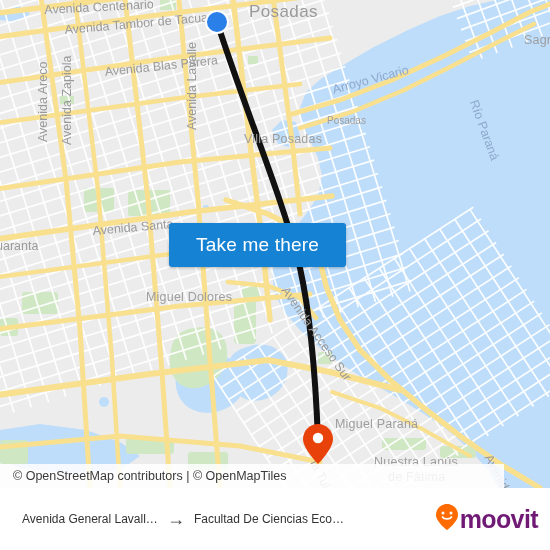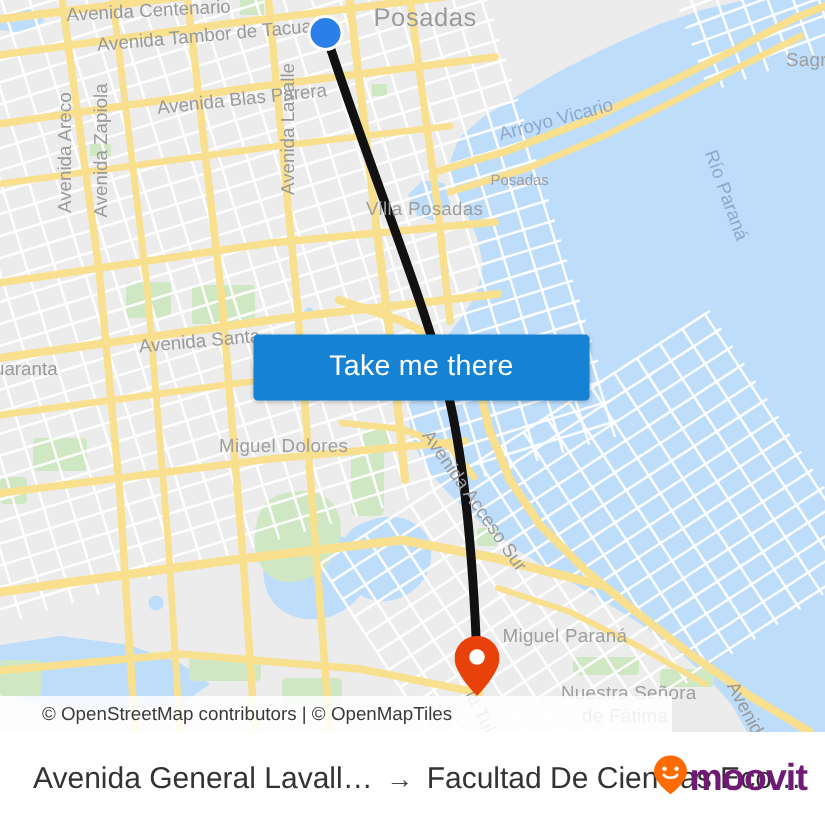--- a/index.html
+++ b/index.html
@@ -17,34 +17,34 @@
   .lbl-place-sm{font-size:10px;color:#9E9E9E;}
   .lbl-street{font-size:12.5px;color:#9A9A9A;}
   .lbl-water{font-size:12.5px;color:#8FA8CC;}
 
   
   #origin-dot{position:absolute;left:205px;top:10px;width:24px;height:24px;border-radius:50%;
     background:#2B7FE8;border:2.5px solid #fff;box-sizing:border-box;}
   #dest-pin{position:absolute;left:303px;top:424px;width:30px;height:40px;}
 
   
-  #take-me-there{position:absolute;left:169px;top:223px;width:224px;height:44px;
+  #take-me-there{position:absolute;left:169px;top:223px;width:177px;height:44px;
     background:#1682D4;color:#fff;border:0;border-radius:3px;
     font-family:"Liberation Sans",sans-serif;font-size:19px;letter-spacing:.2px;
     cursor:pointer;box-shadow:0 1px 3px rgba(0,0,0,.25);}
 
   
-  #attribution{position:absolute;left:0;bottom:0;width:448px;height:24px;
+  #attribution{position:absolute;left:0;bottom:0;width:504px;height:24px;
     background:rgba(255,255,255,.86);font-size:12.5px;color:#3A3A3A;
-    display:flex;align-items:center;padding-left:28px;box-sizing:border-box;}
+    display:flex;align-items:center;padding-left:13px;box-sizing:border-box;}
 
   
   #footer{position:absolute;left:0;top:488px;width:550px;height:62px;background:#fff;
     display:flex;align-items:center;}
-  .fdest{font-size:20px;color:#333;white-space:nowrap;}
+  .fdest{font-size:12px;color:#333;white-space:nowrap;}
   #footer-arrow{margin:0 9px;font-size:18px;color:#444;line-height:1;}
   #moovit-logo{position:absolute;right:12px;top:50%;transform:translateY(-50%);
     display:flex;align-items:center;gap:2px;}
   #moovit-wordmark{font-size:25px;font-weight:bold;color:#701a75;letter-spacing:-.6px;}
 </style>
 </head>
 <body>
 
 <div id="app">
 
@@ -182,21 +182,21 @@
         <div class="maplabel lbl-place" style="left: 244px; top: 132px; transform-origin: left top;">Villa Posadas</div>
         <div class="maplabel lbl-street" style="left: 185px; top: 130px; transform-origin: left top; transform: rotate(-90deg);">Avenida Lavalle</div>
         <div class="maplabel lbl-street" style="left: 36px; top: 142px; transform-origin: left top; transform: rotate(-90deg);">Avenida Areco</div>
         <div class="maplabel lbl-street" style="left: 60px; top: 145px; transform-origin: left top; transform: rotate(-90deg);">Avenida Zapiola</div>
         <div class="maplabel lbl-street" style="left: 92px; top: 224px; transform-origin: left top; transform: rotate(-5deg);">Avenida Santa</div>
         <div class="maplabel lbl-street" style="left: -4px; top: 239px; transform-origin: left top;">uaranta</div>
         <div class="maplabel lbl-place" style="left: 146px; top: 290px; transform-origin: left top;">Miguel Dolores</div>
         <div class="maplabel lbl-street" style="left: 290px; top: 284px; transform-origin: left top; transform: rotate(55deg);">Avenida Acceso Sur</div>
         <div class="maplabel lbl-place" style="left: 335px; top: 417px; transform-origin: left top;">Miguel Paraná</div>
         <div class="maplabel lbl-street" style="left: 320px; top: 458px; transform-origin: left top; transform: rotate(64deg);">la Tulo</div>
-        <div class="maplabel lbl-place" style="left: 374px; top: 455px; transform-origin: left top;">Nuestra Señora</div>
+        <div class="maplabel lbl-place" style="left: 374px; top: 455px; transform-origin: left top;">Nuestra Lanús</div>
         <div class="maplabel lbl-place" style="left: 388px; top: 470px; transform-origin: left top;">de Fátima</div>
         <div class="maplabel lbl-street" style="left: 494px; top: 452px; transform-origin: left top; transform: rotate(62deg);">Avenida</div>
       </div>
 
     <div id="origin-dot"></div>
 
     <div id="dest-pin">
       <svg width="30" height="40" viewBox="0 0 30 40">
         <path d="M15,0 C6.7,0 0,6.7 0,15 C0,25 15,40 15,40 C15,40 30,25 30,15 C30,6.7 23.3,0 15,0 Z" fill="#E8420A"></path>
         <circle cx="15" cy="14" r="5.2" fill="#FFFFFF"></circle>

